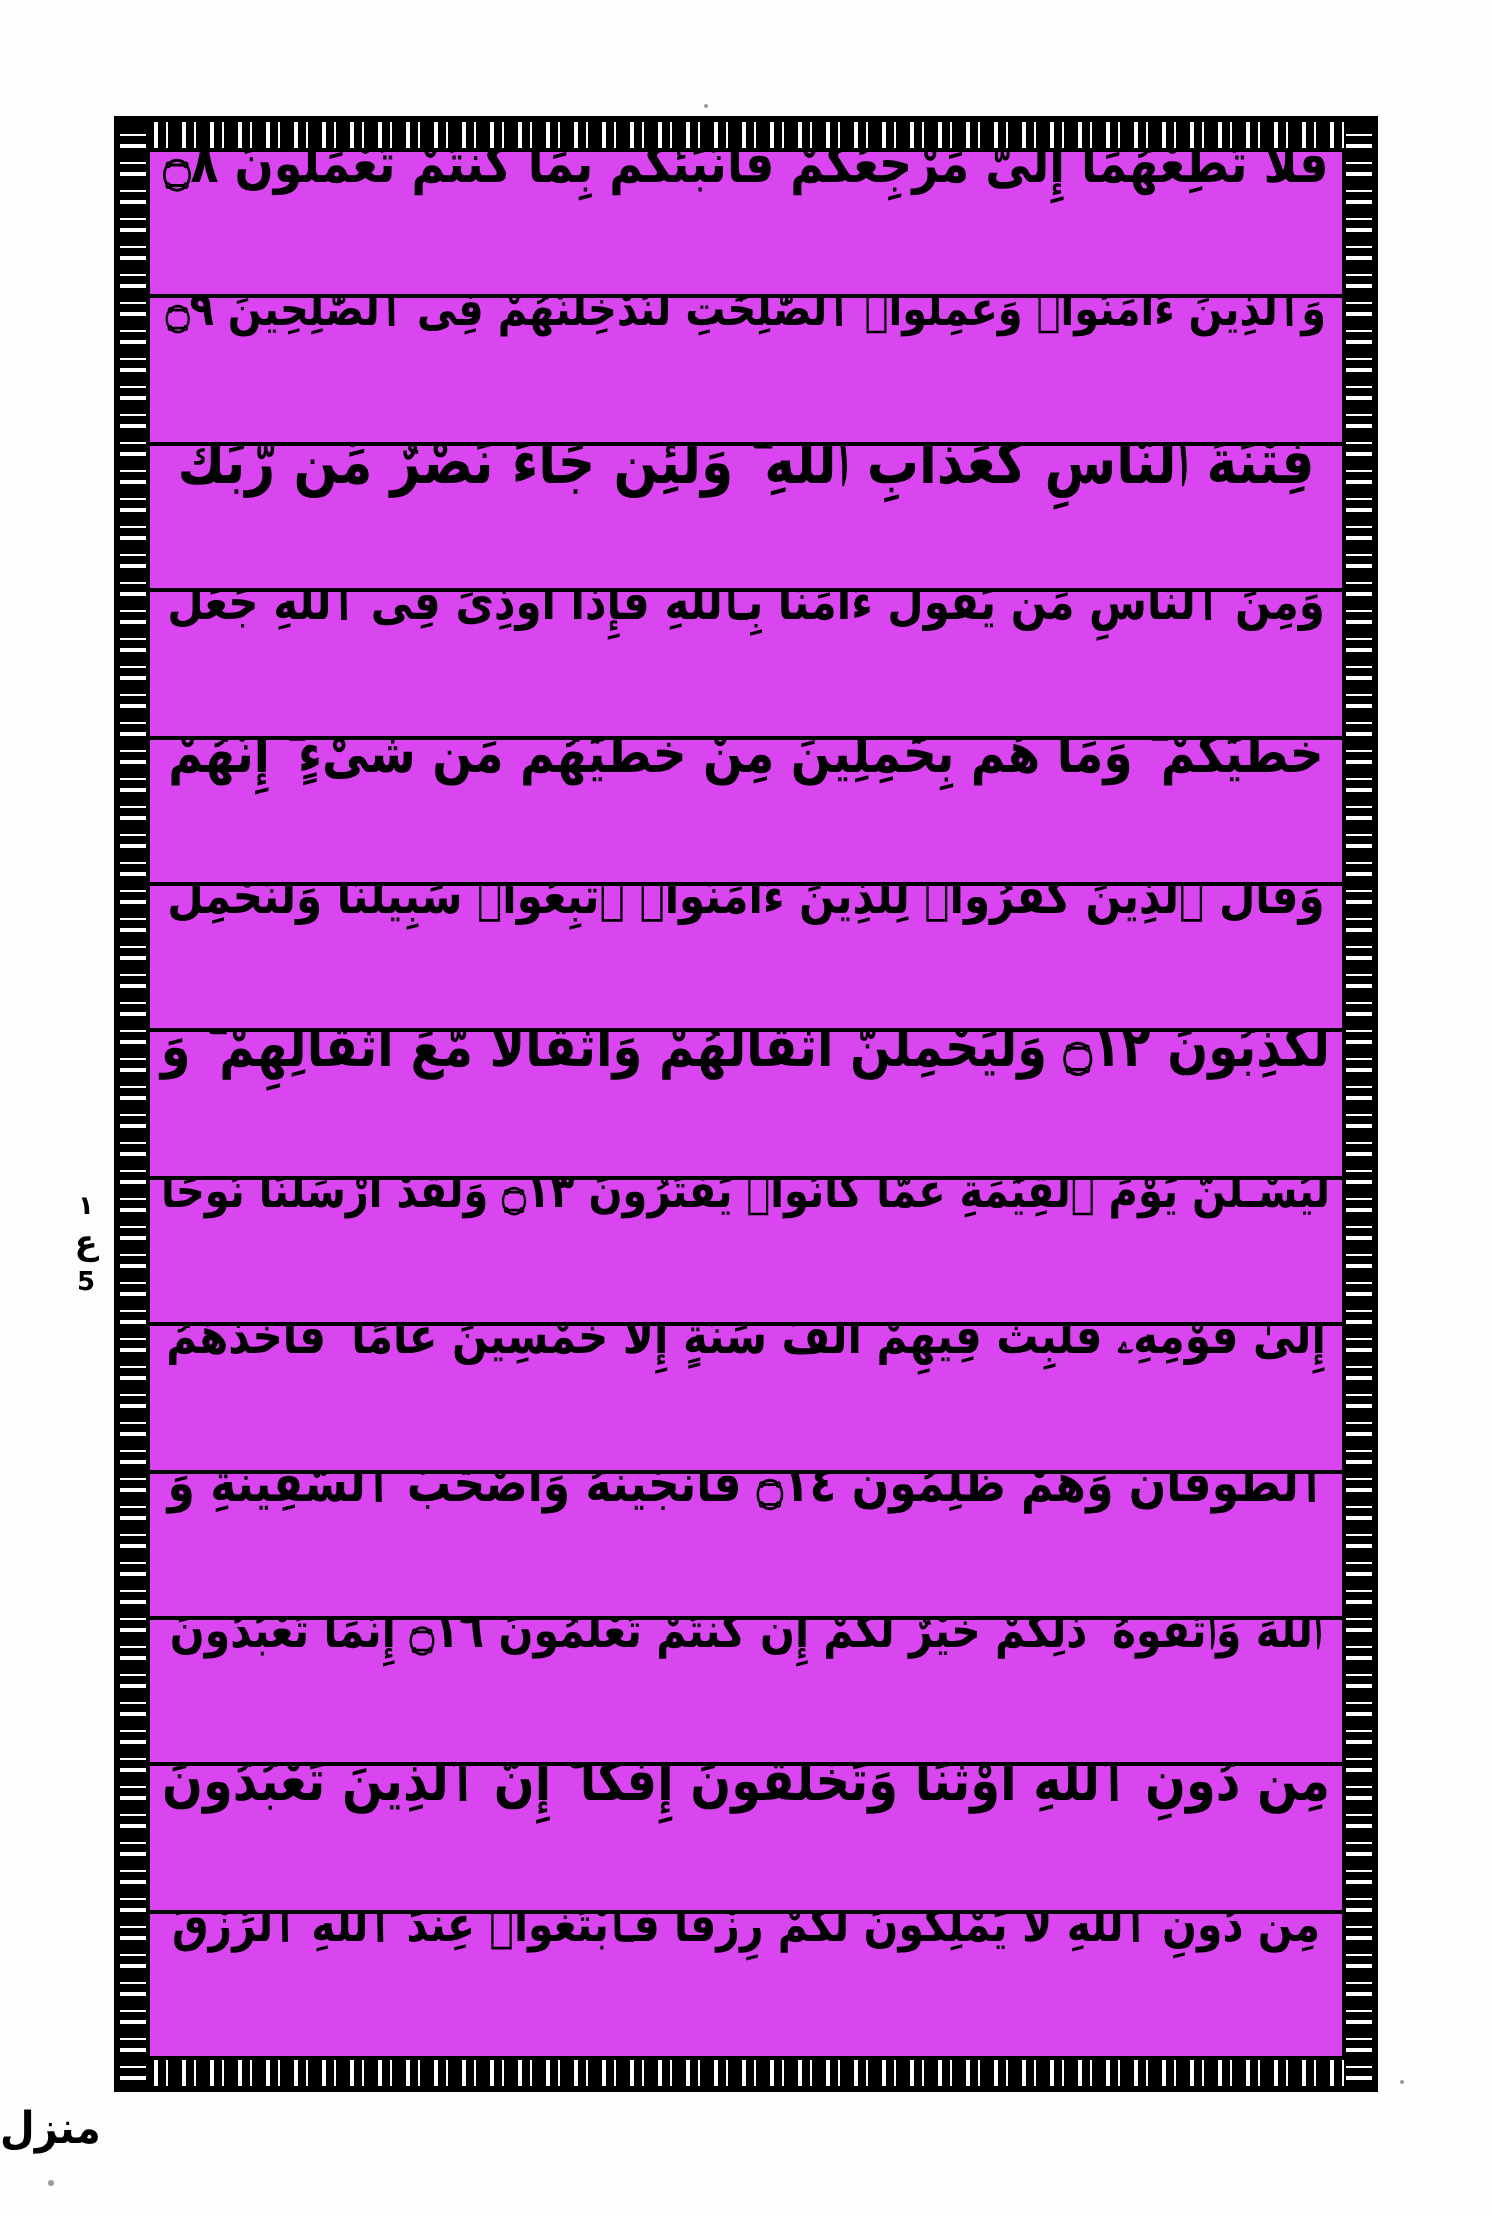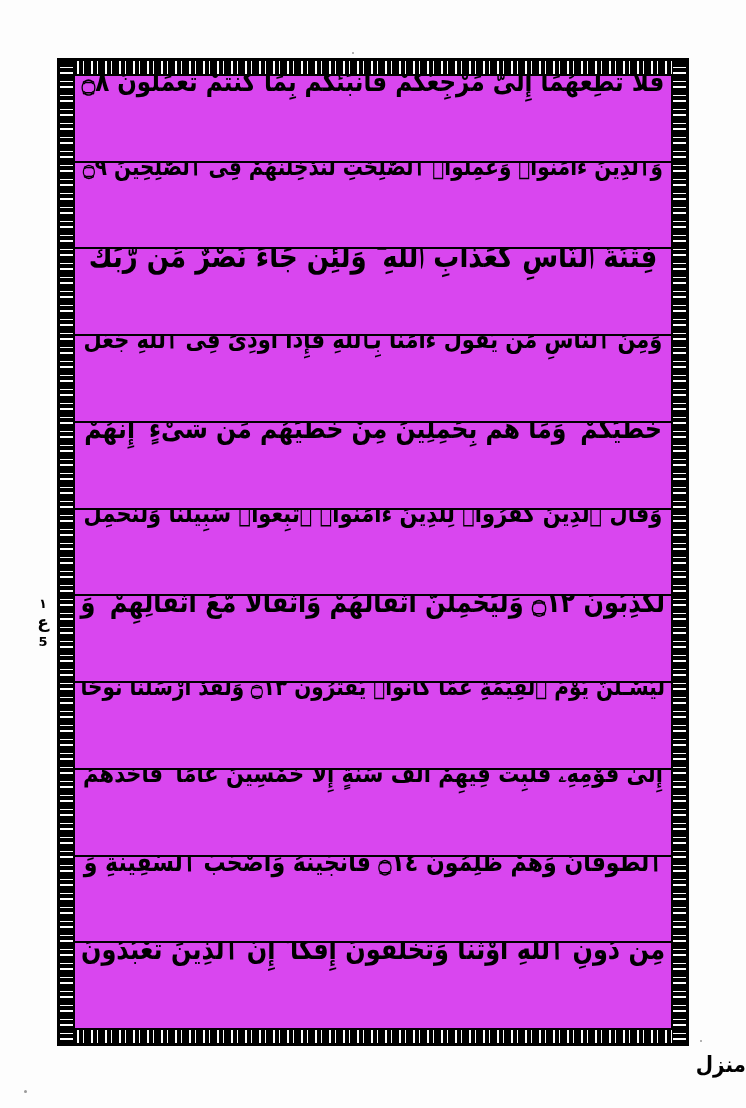--- a/index.html
+++ b/index.html
@@ -167,21 +167,21 @@
   }
   .ruku-marker span { display: block; }
   .ruku-ain { font-size: 17px; }
 
   
   .footer {
     position: absolute;
     left: 0;
     right: 0;
     top: 1052px;
-    text-align: right;
+    text-align: left;
   }
   .footer-text {
     display: inline-block;
     font-family: "DejaVu Sans", sans-serif;
     font-size: 20px;
     font-weight: bold;
     color: #000;
     transform: scaleY(1.1);
     direction: rtl;
   }
@@ -231,21 +231,27 @@
           <div class="ayah-line">
             <div class="ayah-text" style="font-size: 20px;">لَيُسْـَٔلُنَّ يَوْمَ ٱلْقِيَٰمَةِ عَمَّا كَانُوا۟ يَفْتَرُونَ ۝١٣ وَلَقَدْ أَرْسَلْنَا نُوحًا</div>
           </div>
           <div class="ayah-line">
             <div class="ayah-text" style="font-size: 21px;">إِلَىٰ قَوْمِهِۦ فَلَبِثَ فِيهِمْ أَلْفَ سَنَةٍ إِلَّا خَمْسِينَ عَامًا ۖ فَأَخَذَهُمُ</div>
           </div>
           <div class="ayah-line">
             <div class="ayah-text" style="font-size: 22px;">ٱلطُّوفَانُ وَهُمْ ظَٰلِمُونَ ۝١٤ فَأَنجَيْنَٰهُ وَأَصْحَٰبَ ٱلسَّفِينَةِ وَ</div>
           </div>
           <div class="ayah-line">
+            <div class="ayah-text" style="font-size: 20.5px;">ٱللَّهَ وَٱتَّقُوهُ ۖ ذَٰلِكُمْ خَيْرٌ لَّكُمْ إِن كُنتُمْ تَعْلَمُونَ ۝١٦ إِنَّمَا تَعْبُدُونَ</div>
+          </div>
+          <div class="ayah-line">
             <div class="ayah-text" style="font-size: 24px;">مِن دُونِ ٱللَّهِ أَوْثَٰنًا وَتَخْلُقُونَ إِفْكًا ۚ إِنَّ ٱلَّذِينَ تَعْبُدُونَ</div>
+          </div>
+          <div class="ayah-line">
+            <div class="ayah-text" style="font-size: 20.5px;">مِن دُونِ ٱللَّهِ لَا يَمْلِكُونَ لَكُمْ رِزْقًا فَٱبْتَغُوا۟ عِندَ ٱللَّهِ ٱلرِّزْقَ</div>
           </div>
         </div>
     </div>
   </div>
 
   <div class="ruku-marker">
     <span>١</span>
     <span class="ruku-ain">ع</span>
     <span>5</span>
   </div>

